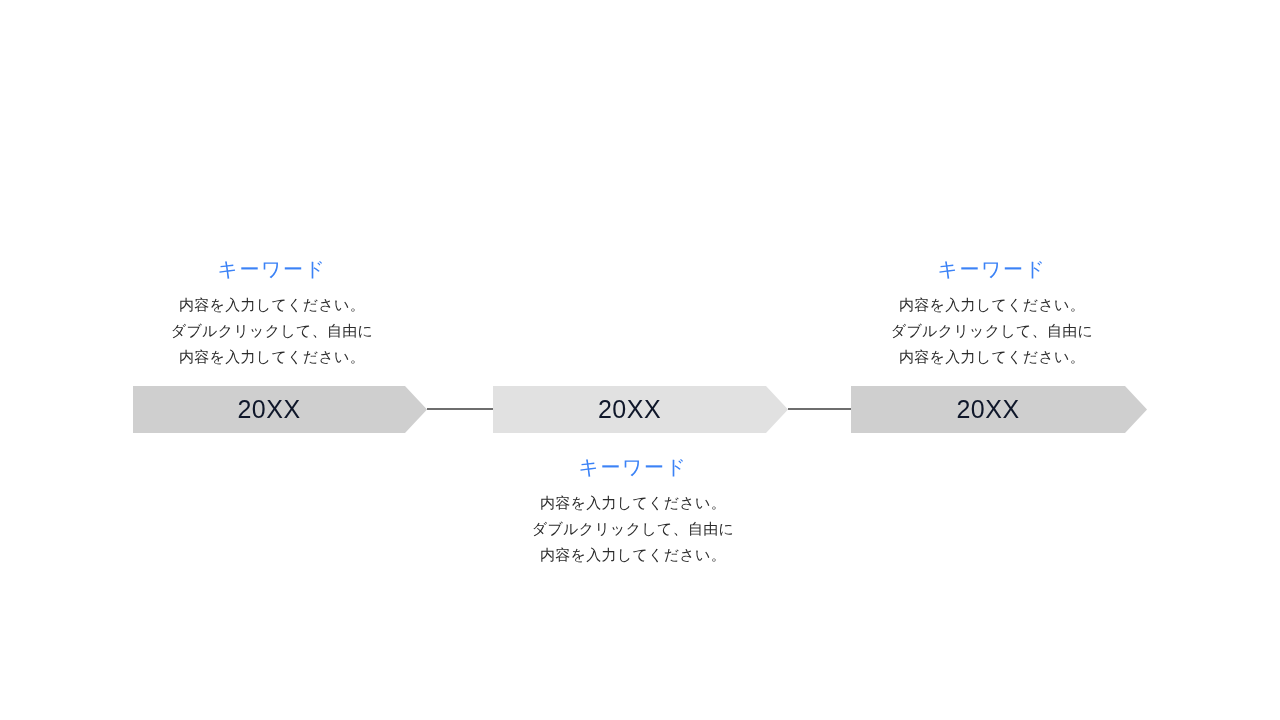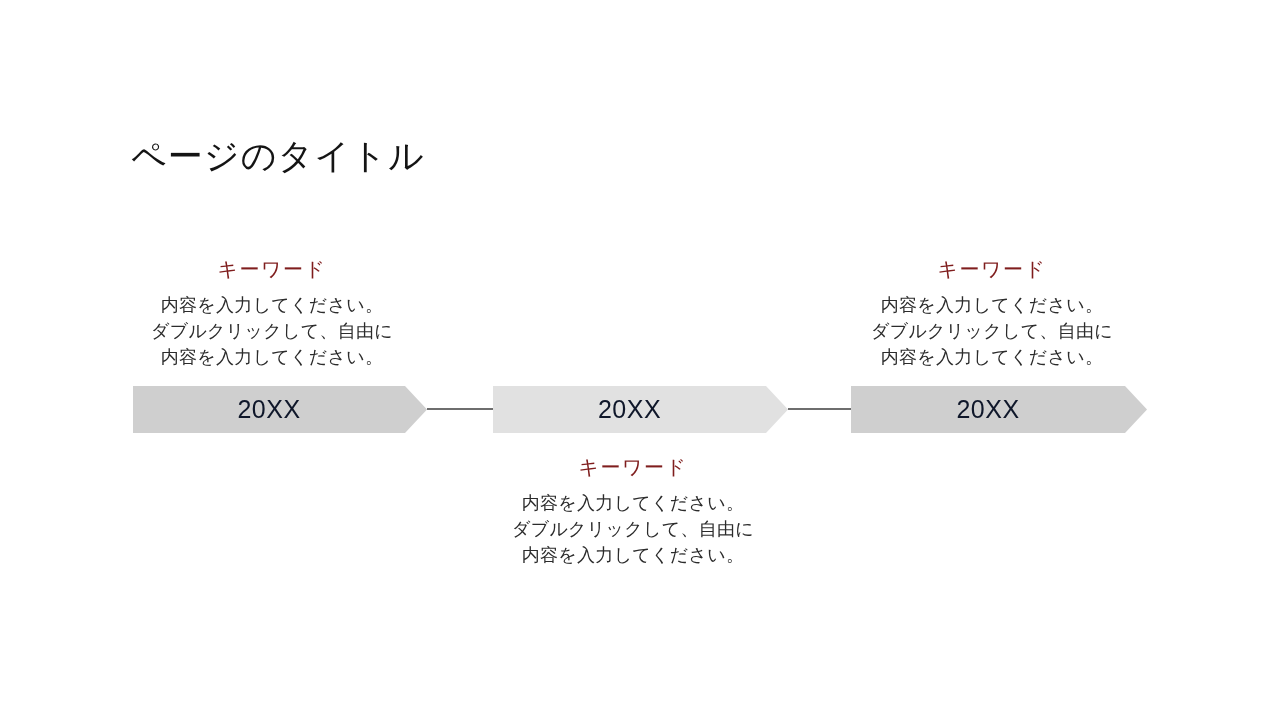--- a/index.html
+++ b/index.html
@@ -34,26 +34,26 @@
     text-align: center;
   }
   .label-block.pos-1 { left: 147px; top: 256px; }
   .label-block.pos-2 { left: 508px; top: 454px; }
   .label-block.pos-3 { left: 867px; top: 256px; }
   .keyword {
     font-size: 20px;
     font-weight: 500;
     letter-spacing: 1.5px;
     line-height: 26px;
-    color: #7f1d1d;
+    color: #3b82f6;
     white-space: nowrap;
   }
   .description {
     margin-top: 10px;
-    font-size: 18px;
+    font-size: 15px;
     line-height: 26px;
     letter-spacing: 0.3px;
     color: #2b2b2b;
   }
   .description div { white-space: nowrap; }
   .arrow {
     position: absolute;
     top: 386px;
     height: 47px;
     clip-path: polygon(0 0, calc(100% - 22px) 0, 100% 50%, calc(100% - 22px) 100%, 0 100%);
@@ -77,21 +77,20 @@
     height: 2px;
   }
   .connector-1 { left: 427px; width: 66px; }
   .connector-2 { left: 788px; width: 63px; }
 </style>
 </head>
 <body>
 
 <div class="slide" style="background: rgb(255, 255, 255);">
 
-  <h1 class="slide-title">ページのタイトル</h1>
 
   <div class="label-block pos-1">
     <div class="keyword">キーワード</div>
     <div class="description">
       <div>内容を入力してください。</div>
       <div>ダブルクリックして、自由に</div>
       <div>内容を入力してください。</div>
     </div>
   </div>
 

